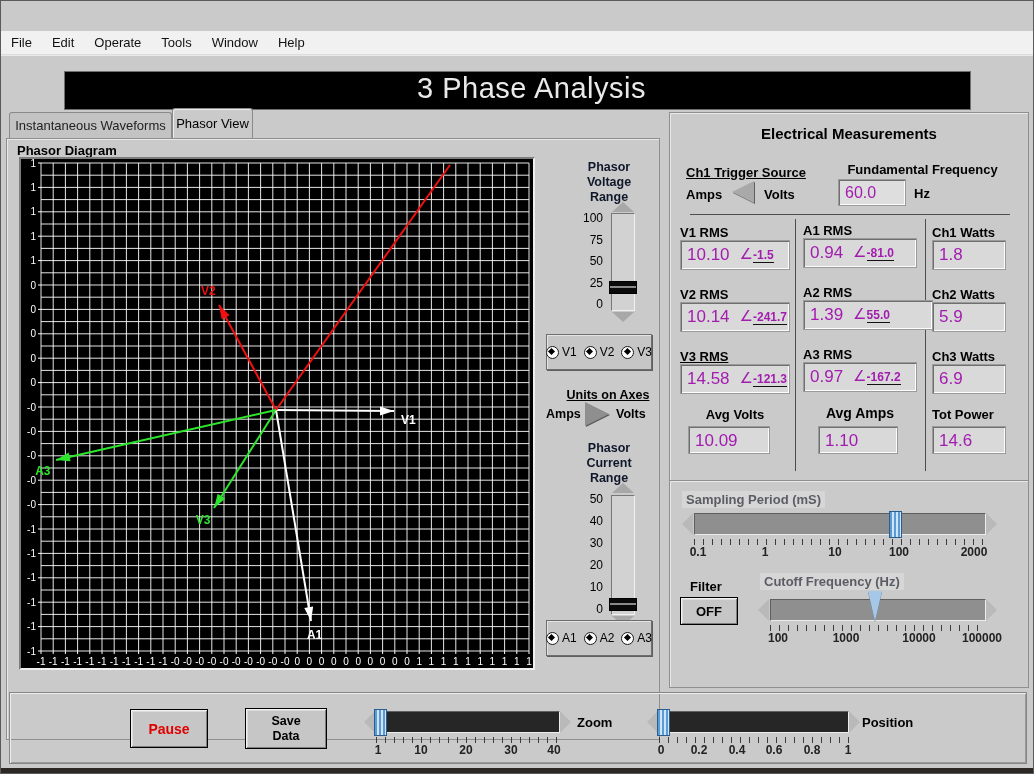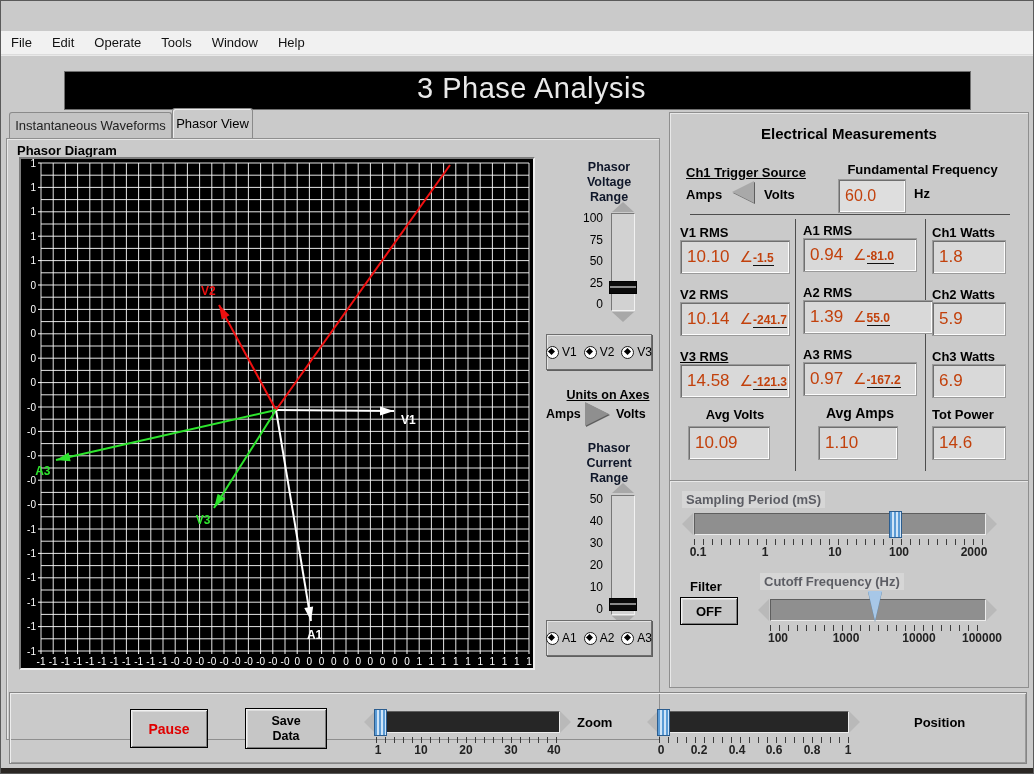--- a/index.html
+++ b/index.html
@@ -41,21 +41,21 @@
   
   .radiobox{position:absolute;width:106px;height:36px;background:#c6c6c6;border:1px solid #6e6e6e;box-shadow:1px 1px 0 #5f5f5f, inset 1px 1px 0 #e4e4e4;display:flex;align-items:center;justify-content:center;gap:7px;}
   .ritem{display:flex;align-items:center;gap:3px;font-size:12px;color:#000;}
   .rdot{width:13px;height:13px;border-radius:50%;background:#fff;border:1.5px solid #1a1a1a;position:relative;}
   .rdot::after{content:"";position:absolute;left:2.5px;top:2.5px;width:5px;height:5px;background:#000;transform:rotate(45deg);}
   
   .sw-right{width:0;height:0;border-top:12px solid transparent;border-bottom:12px solid transparent;border-left:24px solid #8f8f8f;filter:drop-shadow(1px 1px 0 #5d5d5d);}
   .sw-left{width:0;height:0;border-top:11px solid transparent;border-bottom:11px solid transparent;border-right:22px solid #a9a9a9;filter:drop-shadow(1px 1px 0 #5d5d5d);}
   .underl{text-decoration:underline;}
   
-  .vbox{background:#d9d9d9;border:1px solid #9a9a9a;box-shadow:inset 1px 1px 0 #6f6f6f, inset -1px -1px 0 #fdfdfd;display:flex;align-items:center;padding:16px 6px;font-size:17px;color:#c2410c;position:absolute;}
+  .vbox{background:#d9d9d9;border:1px solid #9a9a9a;box-shadow:inset 1px 1px 0 #6f6f6f, inset -1px -1px 0 #fdfdfd;display:flex;padding:4px 6px;font-size:17px;color:#a21caf;position:absolute;}
   .ang{display:inline-flex;align-items:baseline;margin-left:10px;font-size:15px;}
   .angv{font-size:12px;font-weight:bold;border-bottom:1.5px solid #111;}
   .mlabel{position:absolute;font-size:13px;font-weight:bold;color:#000;}
   .hline{position:absolute;height:1px;background:#4d4d4d;}
   .vline{position:absolute;width:1px;background:#4d4d4d;}
   
   .htrack{position:absolute;height:22px;background:#8f8f8f;border:1px solid;border-color:#5e5e5e #ececec #ececec #5e5e5e;}
   .htrack.dark{background:#262626;}
   .harrow-l{position:absolute;width:0;height:0;border-top:11px solid transparent;border-bottom:11px solid transparent;border-right:11px solid #b9b9b9;}
   .harrow-r{position:absolute;width:0;height:0;border-top:11px solid transparent;border-bottom:11px solid transparent;border-left:11px solid #b9b9b9;}
@@ -538,21 +538,21 @@
       <span class="ticklbl" style="left:368px;top:50px;">1</span>
       <span class="ticklbl" style="left:411px;top:50px;">10</span>
       <span class="ticklbl" style="left:456px;top:50px;">20</span>
       <span class="ticklbl" style="left:501px;top:50px;">30</span>
       <span class="ticklbl" style="left:544px;top:50px;">40</span>
 
       <div class="harrow-l" style="left:637px;top:18px;"></div>
       <div class="htrack dark" style="left:649px;top:18px;width:190px;"></div>
       <div class="bhandle" style="left:647px;top:16px;"></div>
       <div class="harrow-r" style="left:839px;top:18px;"></div>
-      <div class="biglbl" style="left:904px;top:22px;">Position</div>
+      <div class="biglbl" style="left:852px;top:22px;">Position</div>
       <div class="ticks" style="left:649px;top:44px;width:190px;"></div>
       <span class="ticklbl" style="left:651px;top:50px;">0</span>
       <span class="ticklbl" style="left:689px;top:50px;">0.2</span>
       <span class="ticklbl" style="left:727px;top:50px;">0.4</span>
       <span class="ticklbl" style="left:733px;top:50px;margin-left:31px;">0.6</span>
       <span class="ticklbl" style="left:802px;top:50px;">0.8</span>
       <span class="ticklbl" style="left:838px;top:50px;">1</span>
     </div>
 
     <div class="bottomstrip"></div>

